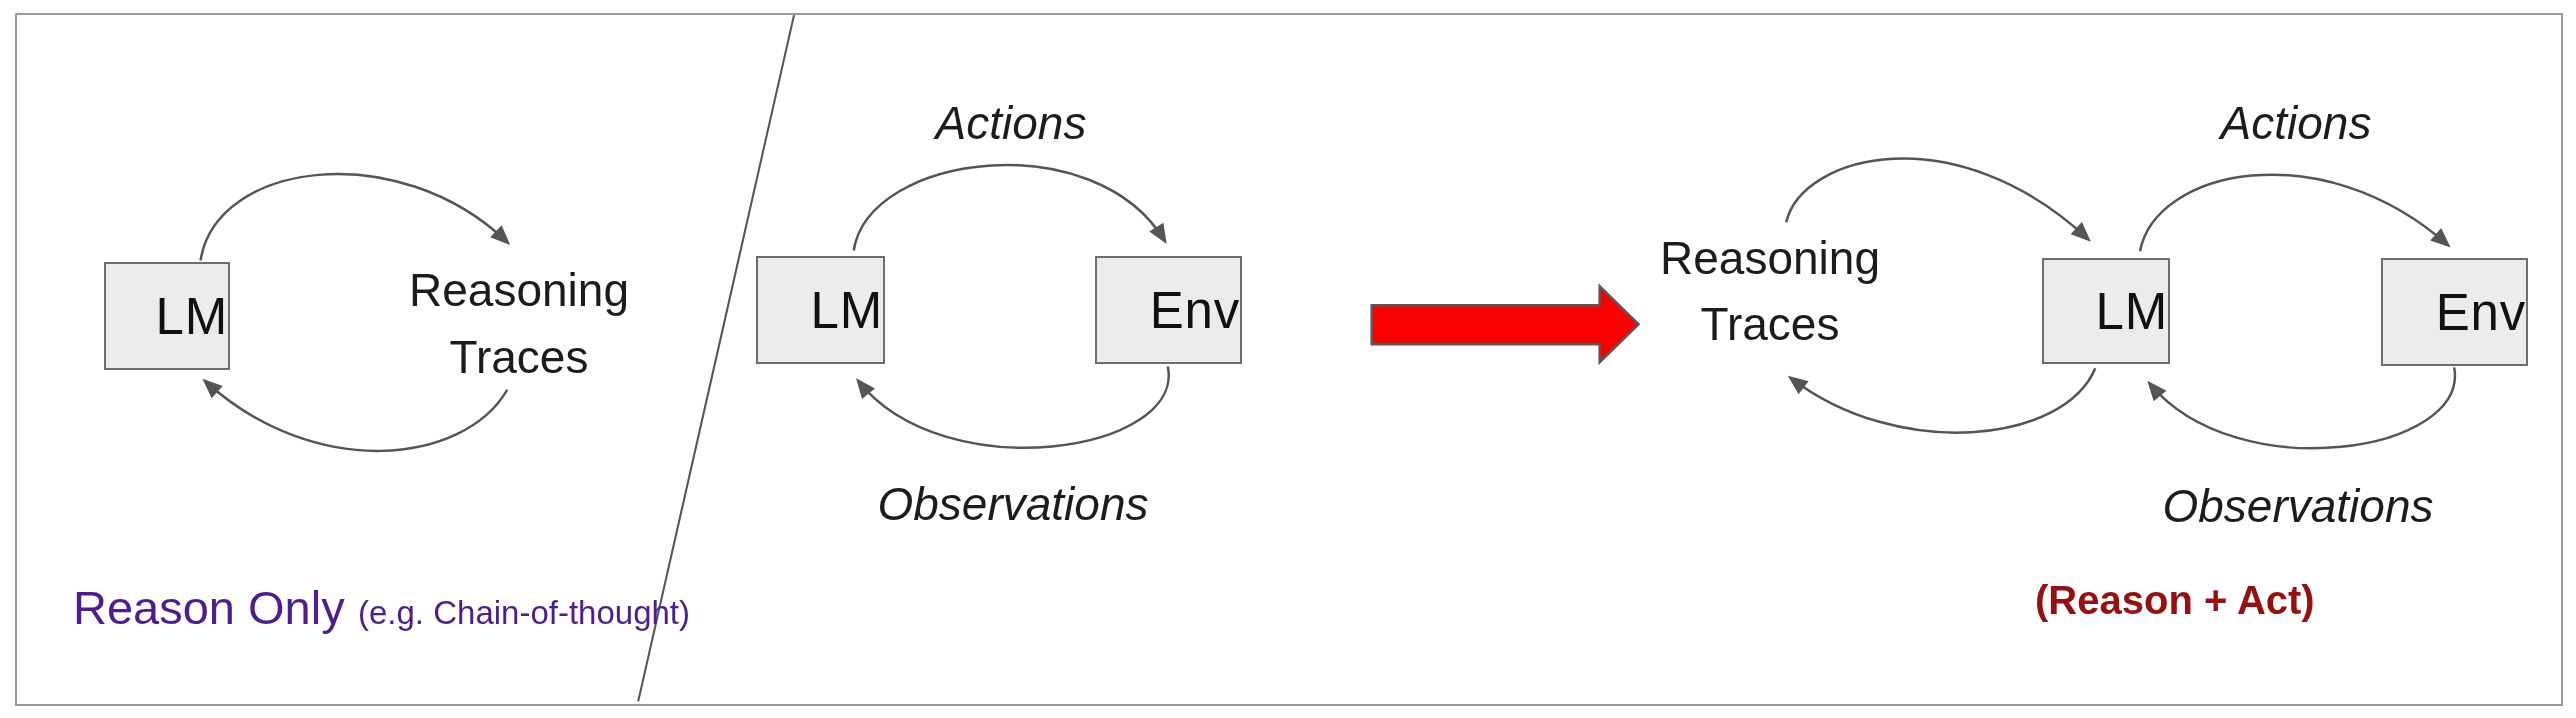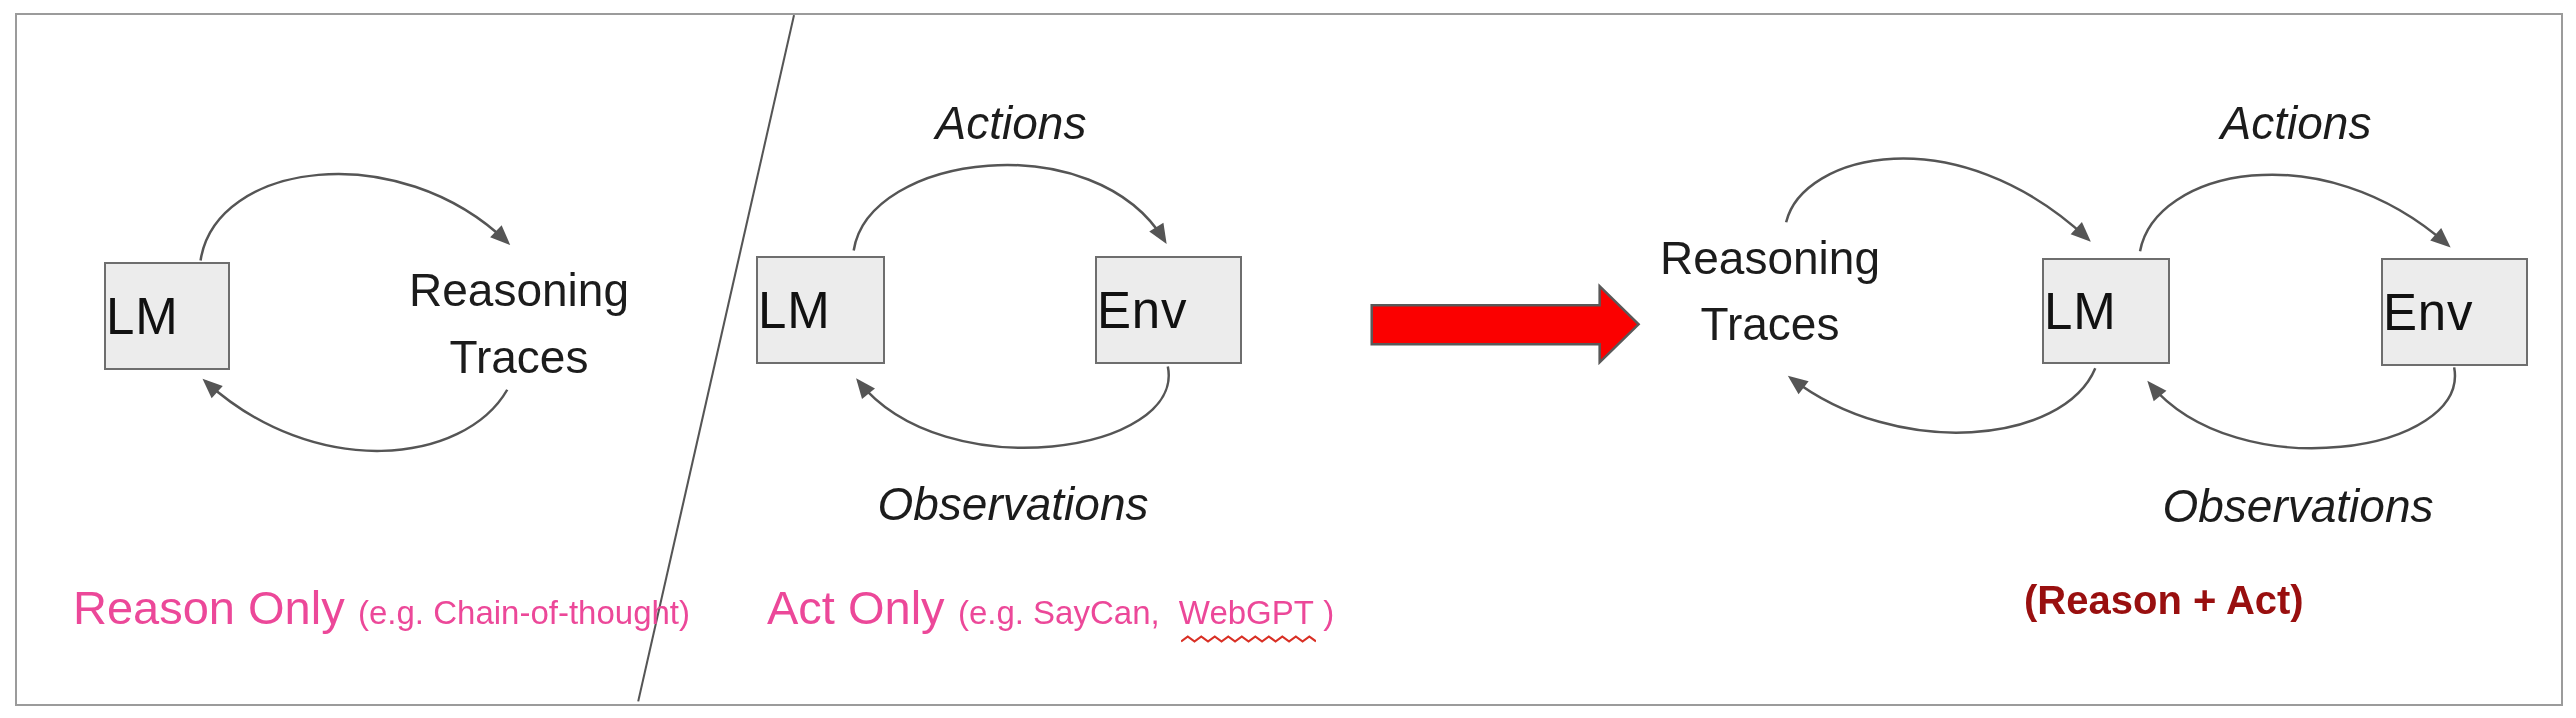--- a/index.html
+++ b/index.html
@@ -24,21 +24,21 @@
     left: 0; top: 0;
     width: 2576px; height: 719px;
   }
   .node-box {
     position: absolute;
     background: #ececec;
     border: 2.5px solid #6e6e6e;
     box-sizing: border-box;
     display: flex;
     align-items: center;
-    justify-content: flex-start;
+    justify-content: flex-end;
     font-size: 51px;
     color: #111111;
     letter-spacing: 0.8px;
   }
   .flow-label {
     position: absolute;
     transform: translate(-50%, -50%);
     font-size: 46px;
     color: #1c1c1c;
     white-space: nowrap;
@@ -51,27 +51,27 @@
     color: #1c1c1c;
     text-align: center;
     line-height: 67px;
     white-space: nowrap;
   }
   .caption {
     position: absolute;
     display: flex;
     align-items: baseline;
     white-space: nowrap;
-    color: #ec4899;
+    color: #4c1d95;
   }
   .caption .main { font-size: 47px; }
   .caption .note { font-size: 33px; margin-left: 13.3px; }
   .caption.react-caption { color: #990f0f; font-weight: bold; }
   .caption.react-caption .main { font-size: 53px; }
-  .caption.react-caption .note { font-size: 40px; margin-left: 15px; }
+  .caption.react-caption .note { font-size: 40px; margin-left: 26px; }
   .squiggle-wrap { position: relative; display: inline-block; }
   .squiggle-wrap svg {
     position: absolute;
     left: 1.7px; right: 0; bottom: -11.6px;
     width: 100%; height: 10px;
   }
 </style>
 </head>
 <body>
 
@@ -126,33 +126,20 @@
   </div>
 
   <div class="node-box" style="left:1095px; top:256px; width:147px; height:108px;">
     <span>Env</span>
   </div>
 
   <div class="flow-label" style="left:1013px; top:504px;">
     <span>Observations</span>
   </div>
 
-  <div class="caption" style="left:767px; top:580px;">
-    <span class="main">Act Only</span>
-    <span class="note">
-      <span>(e.g. SayCan,</span>
-      <span class="squiggle-wrap" style="margin-left:10px;">
-        <span>WebGPT</span>
-        <svg viewBox="0 0 140 12" preserveAspectRatio="none">
-          <polyline points="0,9 7,3 14,9 21,3 28,9 35,3 42,9 49,3 56,9 63,3 70,9 77,3 84,9 91,3 98,9 105,3 112,9 119,3 126,9 133,3 140,9" fill="none" stroke="#d93025" stroke-width="2.5"></polyline>
-        </svg>
-      </span>
-      <span>)</span>
-    </span>
-  </div>
 
   <div class="two-line-label" style="left:1770px; top:291px; line-height:66px;">
     <div>Reasoning</div>
     <div>Traces</div>
   </div>
 
   <div class="flow-label" style="left:2296px; top:123px;">
     <span>Actions</span>
   </div>
 

